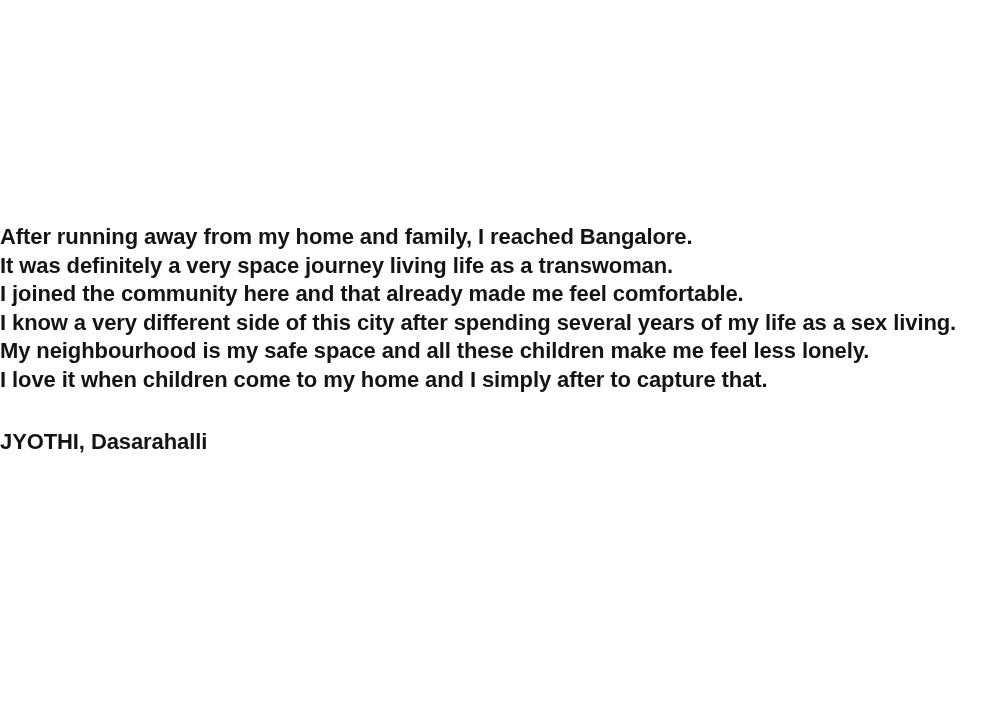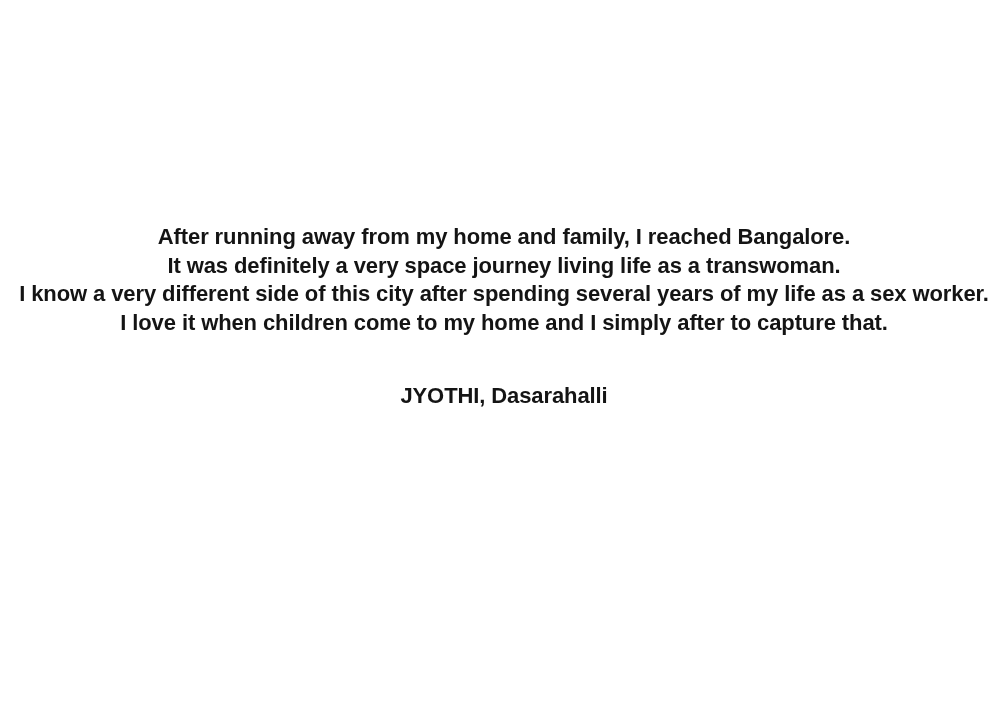--- a/index.html
+++ b/index.html
@@ -9,43 +9,45 @@
   body {
     width: 1008px;
     height: 720px;
     background: #ffffff;
     overflow: hidden;
   }
   .quote-block {
     box-sizing: border-box;
     width: 1008px;
     padding-top: 223px;
-    text-align: center;
+    text-align: left;
     font-family: "Liberation Sans", sans-serif;
     font-weight: 600;
     font-size: 22px;
     color: #141414;
   }
   .quote-line {
     margin: 0;
     line-height: 28.6px;
     white-space: nowrap;
     letter-spacing: -0.1px;
   }
   .attribution-line {
-    margin: 45px 0 0 0;
+    margin: 33px 0 0 0;
     line-height: 28.6px;
     white-space: nowrap;
     letter-spacing: -0.1px;
   }
 </style>
 </head>
 <body>
 
 <main>
   <div class="quote-block">
     <p class="quote-line">After running away from my home and family, I reached Bangalore.</p>
     <p class="quote-line">It was definitely a very space journey living life as a transwoman.</p>
-    <p class="quote-line">I know a very different side of this city after spending several years of my life as a sex worker.</p>
+    <p class="quote-line">I joined the community here and that already made me feel comfortable.</p>
+    <p class="quote-line">I know a very different side of this city after spending several years of my life as a sex living.</p>
+    <p class="quote-line">My neighbourhood is my safe space and all these children make me feel less lonely.</p>
     <p class="quote-line">I love it when children come to my home and I simply after to capture that.</p>
     <p class="attribution-line">JYOTHI, Dasarahalli</p>
   </div>
 </main>
 
 </body></html>

